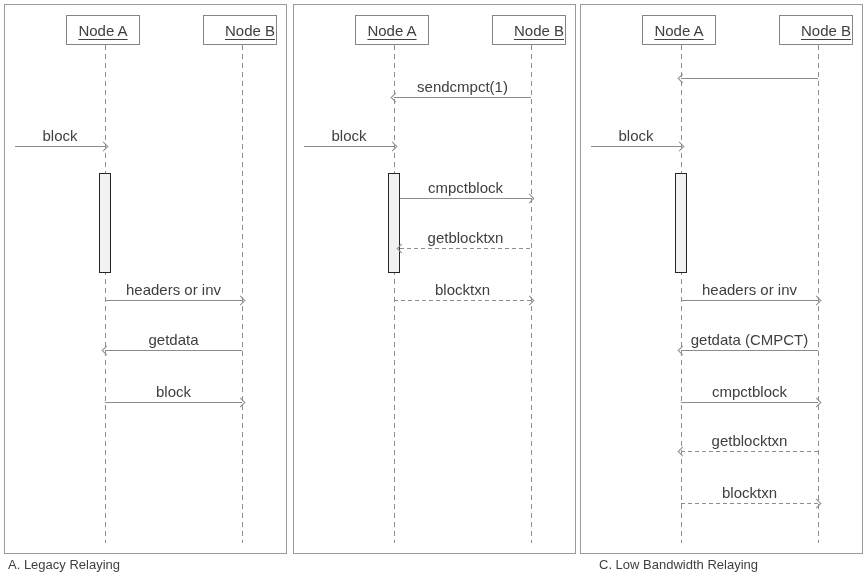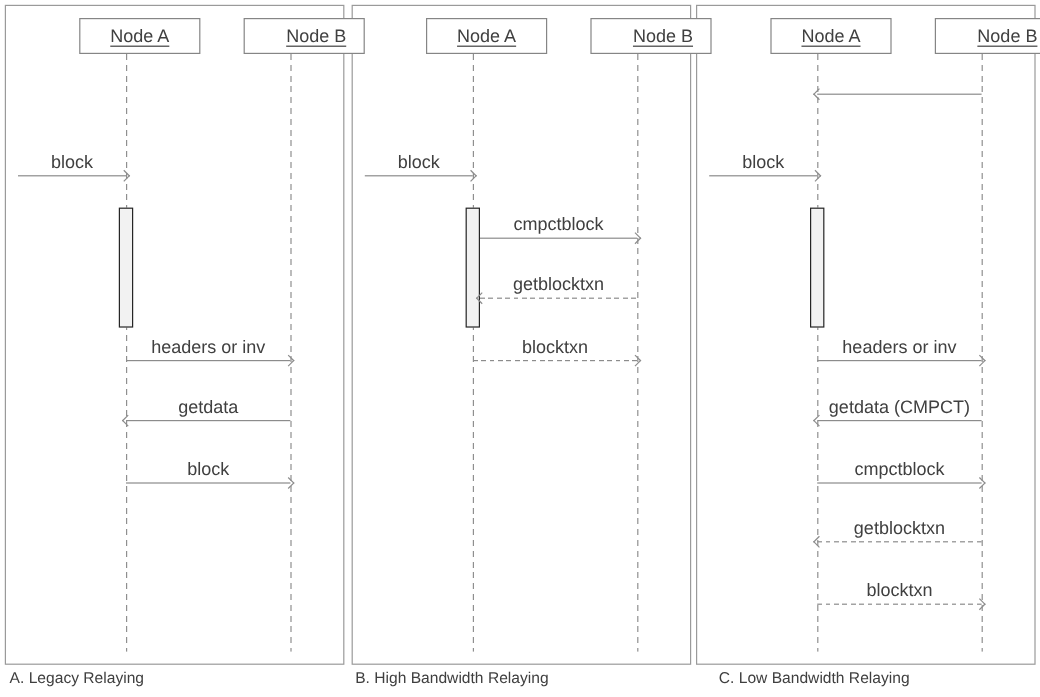--- a/index.html
+++ b/index.html
@@ -9,21 +9,21 @@
   }
   .panel {
     position:absolute; top:4px; width:283px; height:550px;
     border:1px solid #9a9a9a; background:#ffffff; box-sizing:border-box;
   }
   .panel.pA { left:4px; }
   .panel.pB { left:293px; }
   .panel.pC { left:580px; }
 
   .node-box {
-    position:absolute; top:10px; width:101px; height:30px; box-sizing:border-box;
+    position:absolute; top:10px; width:74px; height:30px; box-sizing:border-box;
     border:1px solid #858585; background:#ffffff;
     display:flex; align-items:center; justify-content:center;
     font-size:15px; color:#404040;
     text-decoration:underline; text-underline-offset:3px;
     white-space:nowrap; z-index:3;
   }
   .node-a { left:61px; }
   .node-b { left:198px;padding-left:20px; }
 
   .lifeline {
@@ -117,20 +117,26 @@
     <div class="node-box node-a">
       <span>Node A</span>
     </div>
     <div class="node-box node-b">
       <span>Node B</span>
     </div>
     <div class="lifeline ll-a"></div>
     <div class="lifeline ll-b"></div>
     <div class="activation"></div>
 
+    <div class="message" style="left:100px; top:73px; width:137px;">
+      <div class="msg-label">sendcmpct(1)</div>
+      <div class="msg-line solid">
+        <div class="head left"></div>
+      </div>
+    </div>
 
     <div class="message" style="left:10px; top:122px; width:90px;">
       <div class="msg-label">block</div>
       <div class="msg-line solid">
         <div class="head right"></div>
       </div>
     </div>
 
     <div class="message" style="left:106px; top:174px; width:131px;">
       <div class="msg-label">cmpctblock</div>
@@ -208,16 +214,15 @@
 
     <div class="message" style="left:100px; top:479px; width:137px;">
       <div class="msg-label">blocktxn</div>
       <div class="msg-line dashed">
         <div class="head right"></div>
       </div>
     </div>
   </div>
 
   <div class="caption cap-a">A. Legacy Relaying</div>
-  <div class="caption cap-b">B. High Bandwidth Relaying</div>
   <div class="caption cap-c">C. Low Bandwidth Relaying</div>
 
 </div>
 
 </body></html>

